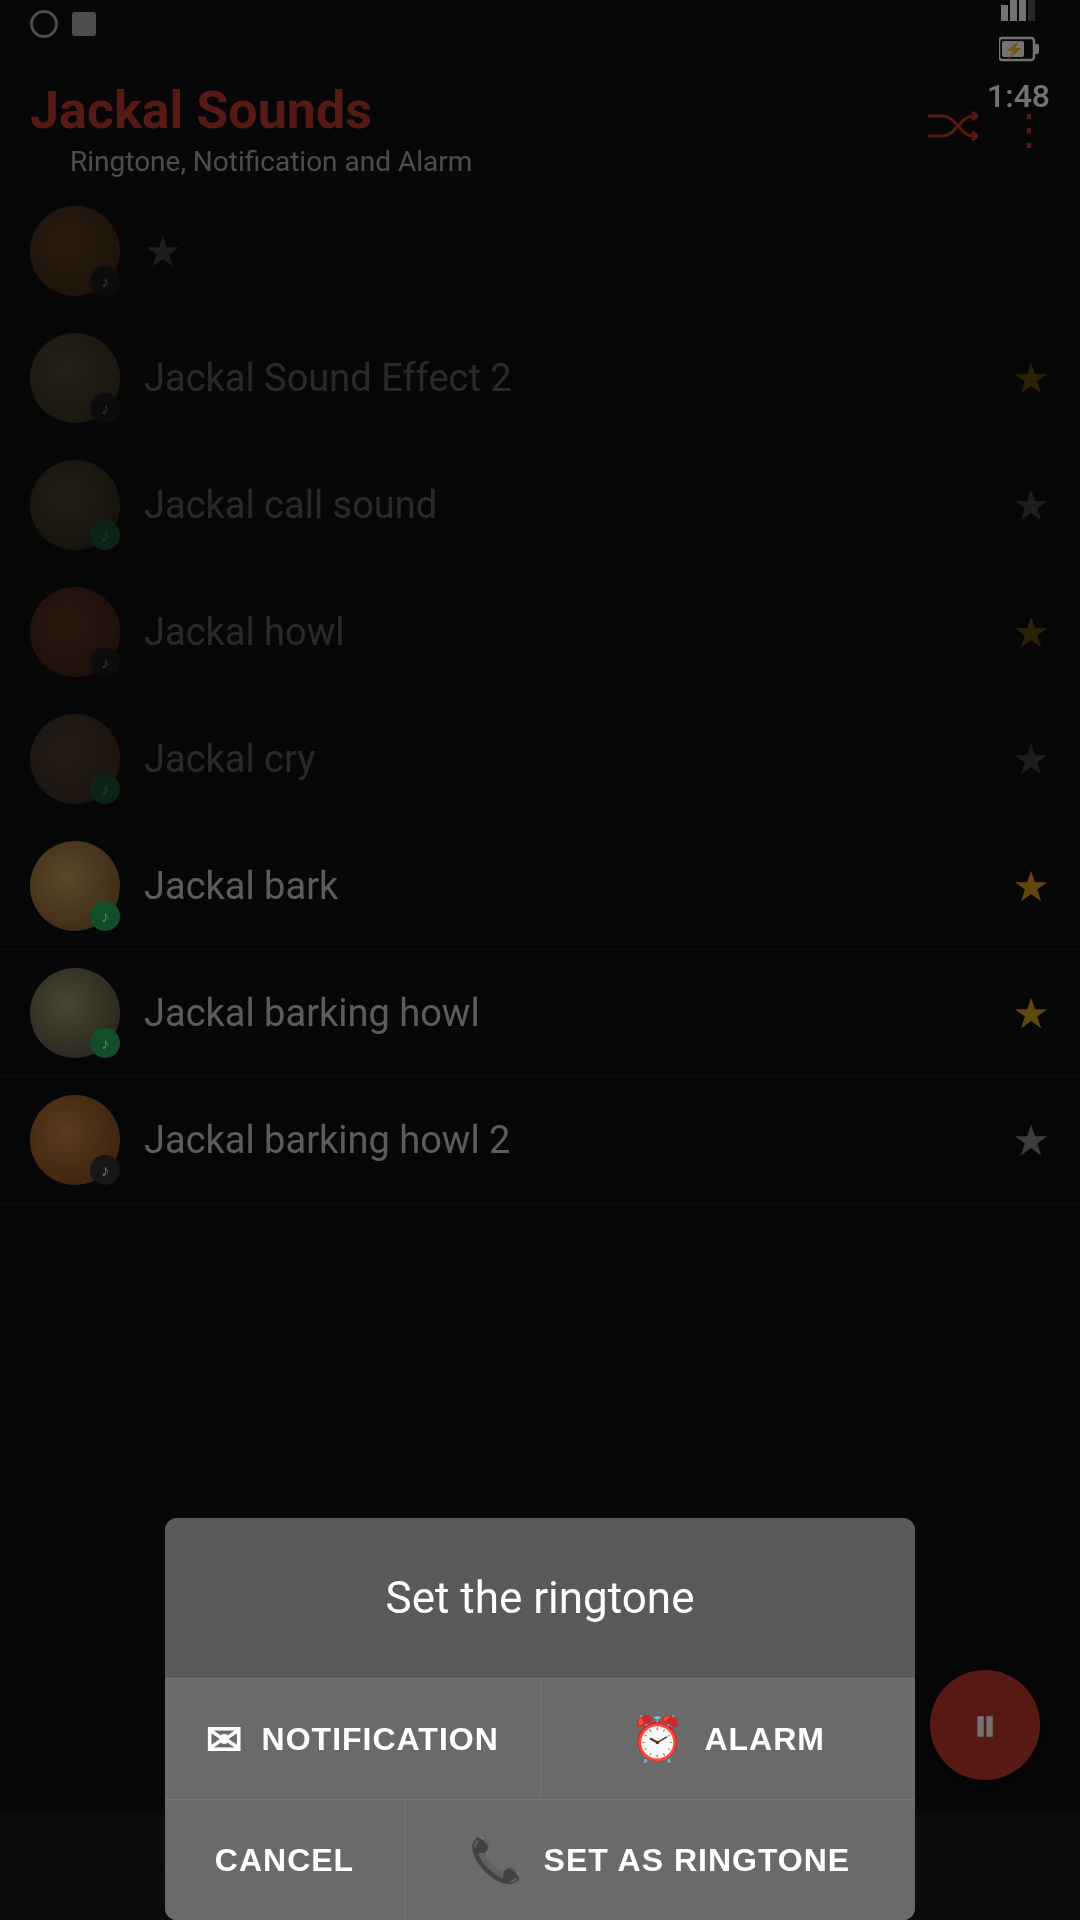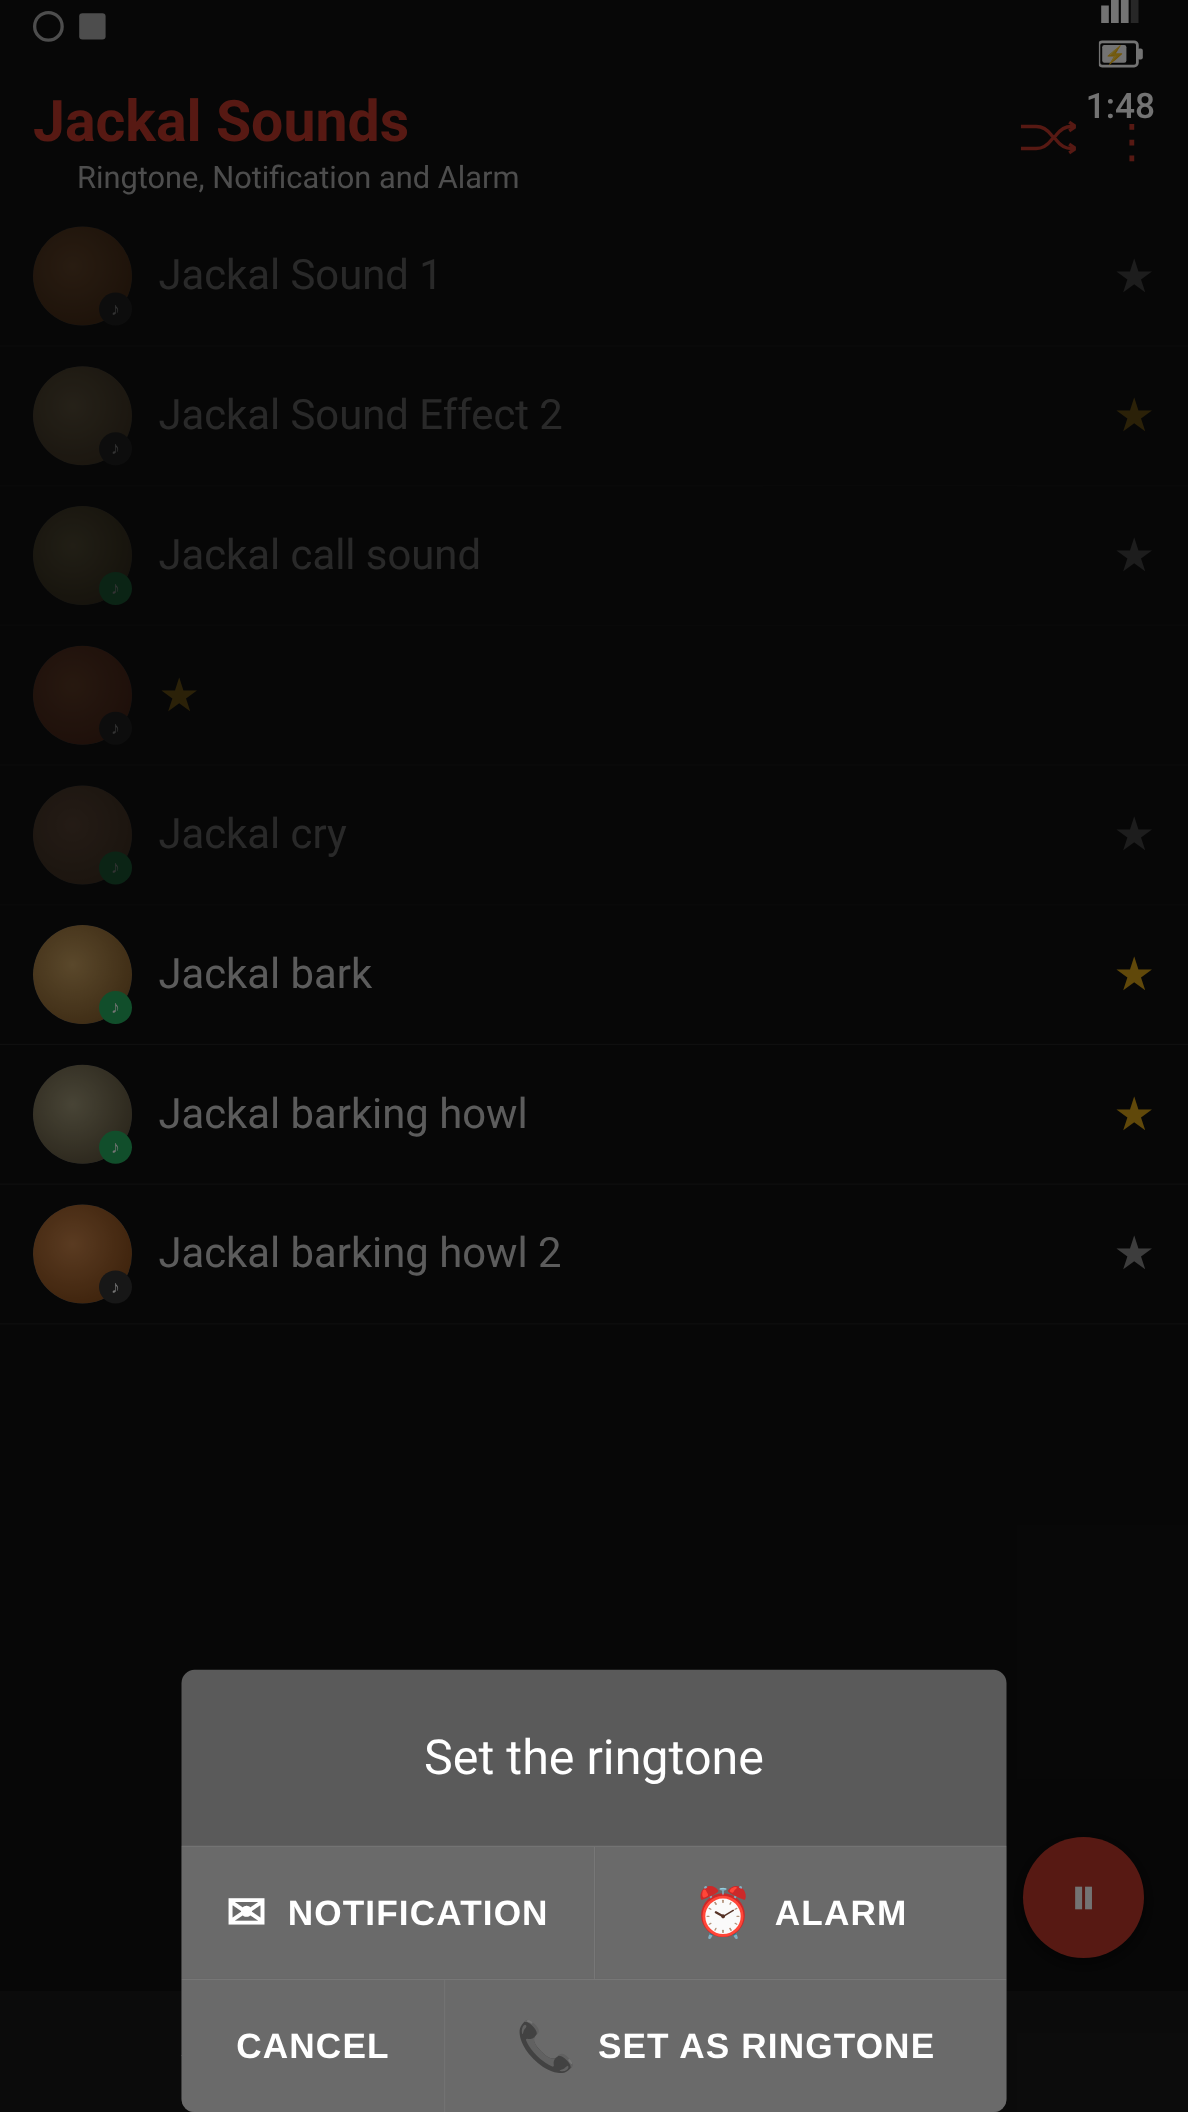--- a/index.html
+++ b/index.html
@@ -349,21 +349,20 @@
 </div>
 
 <div class="sound-list" id="sound-list">
 <div class="sound-item dim">
     <div class="avatar-wrap">
       <div class="avatar">
         <div class="avatar-jackal j1"></div>
       </div>
       <div class="note-badge ">♪</div>
     </div>
-    <span class="sound-name">Jackal Sound 1</span>
     <span class="star-icon star-empty">★</span>
   </div>
     <div class="sound-item dim">
     <div class="avatar-wrap">
       <div class="avatar">
         <div class="avatar-jackal j2"></div>
       </div>
       <div class="note-badge ">♪</div>
     </div>
     <span class="sound-name">Jackal Sound Effect 2</span>
@@ -379,20 +378,21 @@
     <span class="sound-name">Jackal call sound</span>
     <span class="star-icon star-empty">★</span>
   </div>
     <div class="sound-item dim">
     <div class="avatar-wrap">
       <div class="avatar">
         <div class="avatar-jackal j4"></div>
       </div>
       <div class="note-badge ">♪</div>
     </div>
+    <span class="sound-name">Jackal howl</span>
     <span class="star-icon star-filled">★</span>
   </div>
     <div class="sound-item dim">
     <div class="avatar-wrap">
       <div class="avatar">
         <div class="avatar-jackal j5"></div>
       </div>
       <div class="note-badge green">♪</div>
     </div>
     <span class="sound-name">Jackal cry</span>

